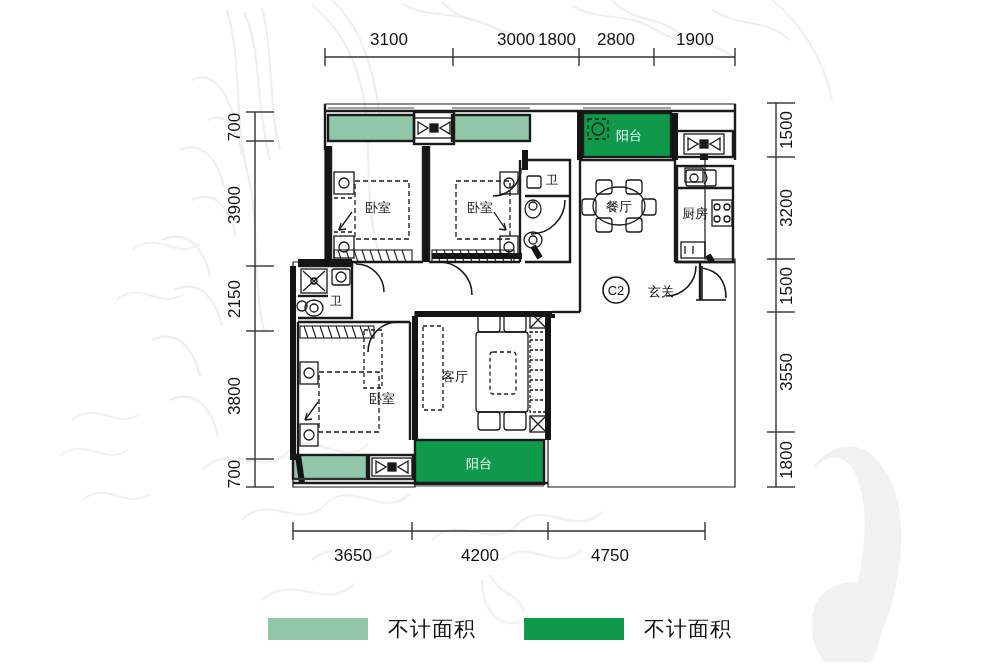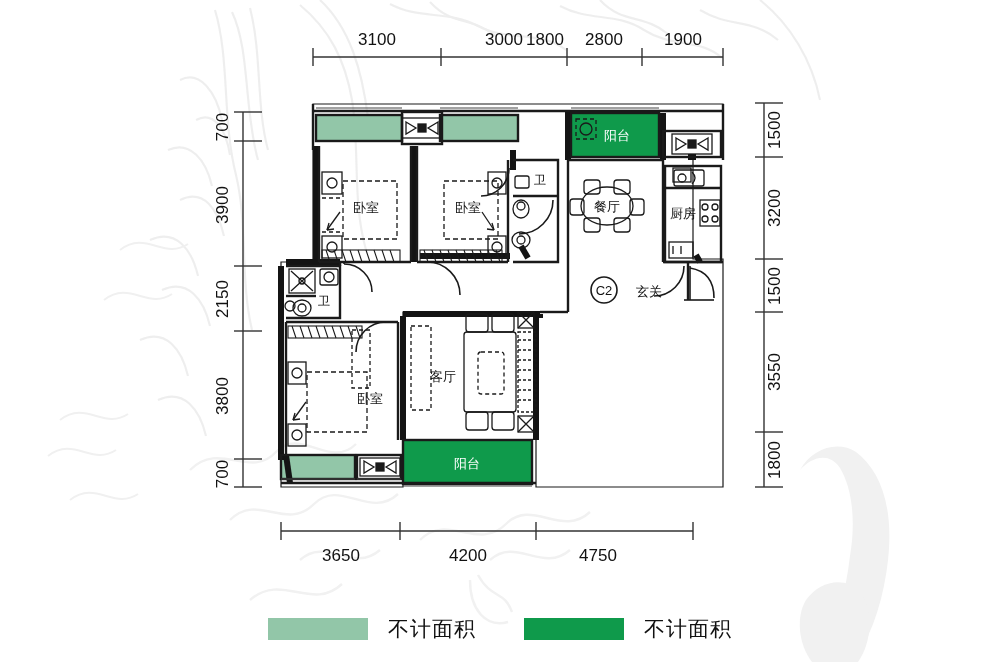--- a/index.html
+++ b/index.html
@@ -2,21 +2,21 @@
 <html><head>
 <meta charset="utf-8">
 <style>
   html,body{margin:0;padding:0;}
   body{
     width:1000px;height:667px;
     background:#ffffff;
     font-family:"Liberation Sans","DejaVu Sans",sans-serif;
     overflow:hidden;position:relative;
   }
-  #stage{position:absolute;left:0;top:0;width:824px;height:667px;border-radius:25px;}
+  #stage{position:absolute;left:12px;top:0;width:824px;height:667px;border-radius:25px;}
   #stage svg{display:block;}
   .legend{
     position:absolute;left:0;top:604px;width:1000px;height:50px;
     display:flex;align-items:center;justify-content:center;gap:0;
   }
   .lg-item{display:flex;align-items:center;}
   .lg-swatch{width:100px;height:22px;display:block;}
   .lg-label{
     font-size:21px;color:#111;margin-left:20px;margin-right:48px;
     font-family:"DejaVu Sans","Liberation Sans",sans-serif;

